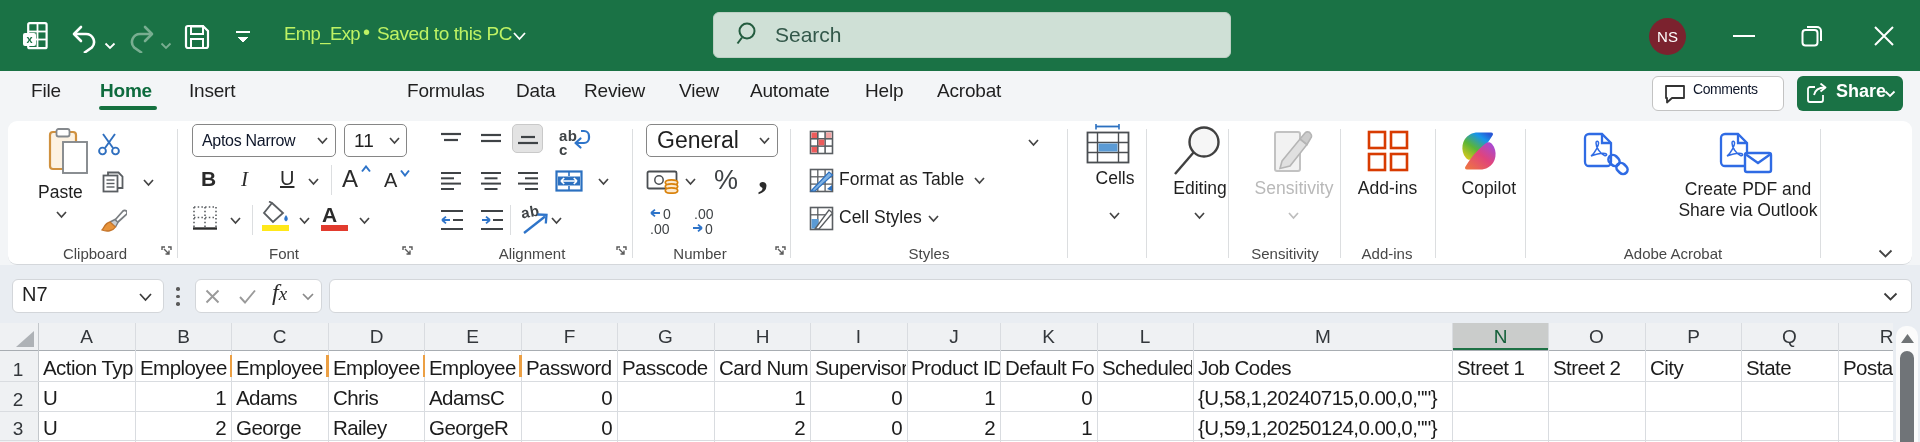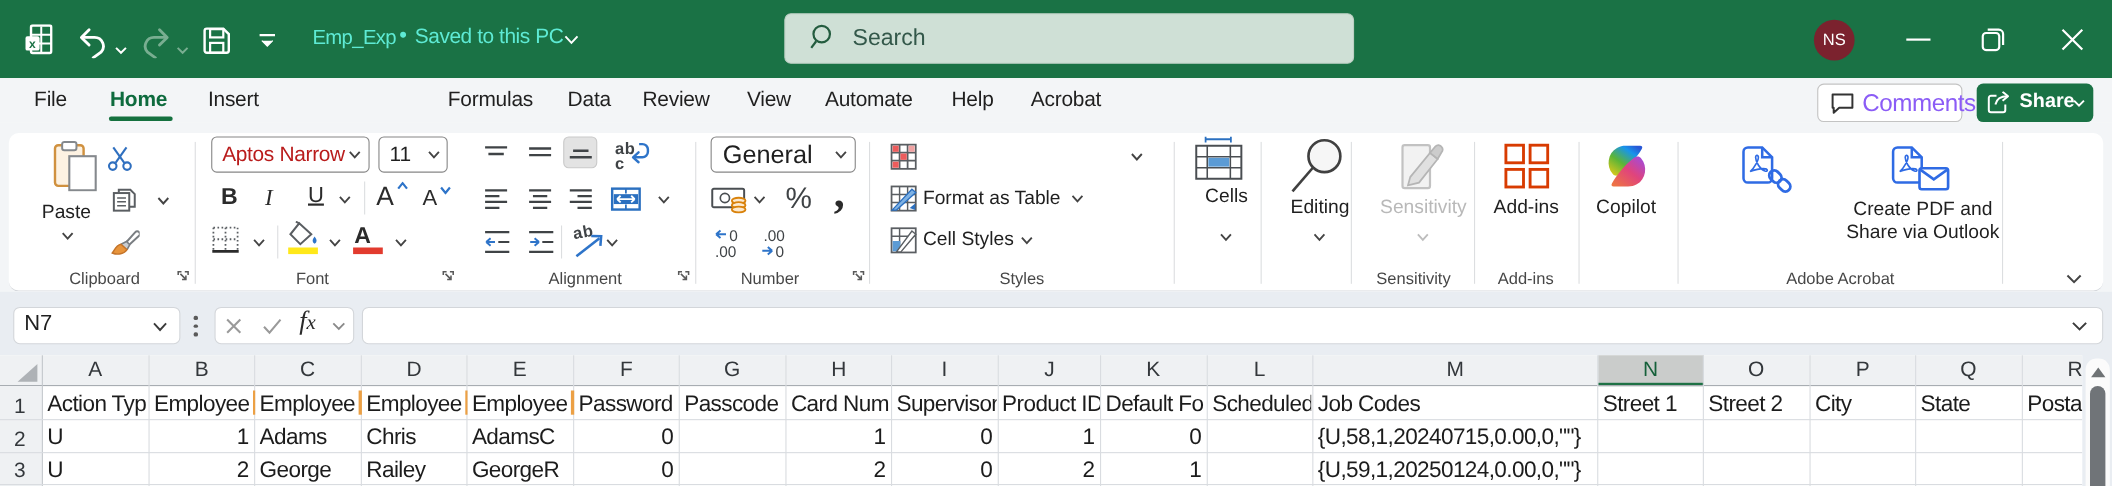--- a/index.html
+++ b/index.html
@@ -3,21 +3,21 @@
 <meta charset="utf-8">
 <style>
 *{margin:0;padding:0;box-sizing:border-box}
 html,body{width:1920px;height:442px;overflow:hidden}
 body{font-family:"Liberation Sans",sans-serif;position:relative;background:#fff}
 .ab{position:absolute}
 .ctr{display:flex;align-items:center;justify-content:center}
 svg{display:block}
 
 #titlebar{left:0;top:0;width:1920px;height:71px;background:#1A7245}
-#titlebar .txt{color:#5eead4;font-size:20px}
+#titlebar .txt{color:#bef264;font-size:20px}
 
 #tabrow{left:0;top:71px;width:1920px;height:40px;background:#F3F5F7}
 .tab{position:absolute;top:0;height:40px;display:flex;align-items:center;font-size:19px;letter-spacing:-0.2px;color:#1f1f1f}
 
 #ribbonbg{left:0;top:111px;width:1920px;height:154px;background:#F3F5F7}
 #ribbon{left:8px;top:121px;width:1904px;height:144px;background:#fff;border-radius:9px;border-bottom:1px solid #D4D7DB}
 .gdiv{position:absolute;top:8px;width:1px;height:129px;background:#DCDEE0}
 .glabel{position:absolute;top:122px;height:20px;font-size:15px;color:#474747;display:flex;align-items:center;justify-content:center;white-space:nowrap}
 .rtxt{font-size:17.5px;color:#1f1f1f;white-space:nowrap}
 .combo{position:absolute;background:#fff;border:1px solid #868686;border-radius:5px;display:flex;align-items:center}
@@ -106,21 +106,21 @@
   <div class="tab" style="left:584px">Review</div>
   <div class="tab" style="left:679px">View</div>
   <div class="tab" style="left:750px">Automate</div>
   <div class="tab" style="left:865px">Help</div>
   <div class="tab" style="left:937px">Acrobat</div>
 
   <div class="ab" style="left:1652px;top:5px;width:132px;height:35px;background:#fff;border:1px solid #C3C3C3;border-radius:6px"></div>
   <svg class="ab" style="left:1664px;top:13px" width="22" height="20" viewBox="0 0 22 20">
     <path d="M2 2 H20 V14 H8 L3 18.5 V14 H2 Z" fill="none" stroke="#333" stroke-width="1.8" stroke-linejoin="round"></path>
   </svg>
-  <div class="ab" style="left:1693px;top:10px;font-size:22px;letter-spacing:-0.4px;color:#8b5cf6">Comments</div>
+  <div class="ab" style="left:1693px;top:10px;font-size:14px;letter-spacing:-0.4px;color:#0f172a">Comments</div>
 
   <div class="ab" style="left:1797px;top:5px;width:106px;height:35px;background:#1A7245;border-radius:6px"></div>
   <svg class="ab" style="left:1806px;top:12px" width="22" height="21" viewBox="0 0 22 21">
     <path d="M9 4 H4 a2 2 0 0 0 -2 2 V17 a2 2 0 0 0 2 2 H15 a2 2 0 0 0 2 -2 V12" fill="none" stroke="#fff" stroke-width="1.8"></path>
     <path d="M8 12 C9 7 13 4.5 19 4.5" fill="none" stroke="#fff" stroke-width="1.8"></path>
     <path d="M14.5 0.5 L19.5 4.5 L14.5 8.5" fill="none" stroke="#fff" stroke-width="1.8" stroke-linejoin="round"></path>
   </svg>
   <div class="ab" style="left:1836px;top:10px;font-size:18px;color:#fff;font-weight:600">Share</div>
   <svg class="ab" style="left:1884px;top:19px" width="12" height="8" viewBox="0 0 12 8">
       <path d="M1.5 1.5 L6 6 L10.5 1.5" fill="none" stroke="#fff" stroke-width="1.8"></path>
@@ -163,21 +163,21 @@
     <path d="M9 14 C4 15 3 20 1 22 C6 24 12 23 14.5 19 Z" fill="#E8943B" stroke="#C4742A" stroke-width="1.3"></path>
   </svg>
   <div class="glabel" style="left:39px;width:96px">Clipboard</div>
   <svg class="ab" style="left:152px;top:124px" width="13" height="13" viewBox="0 0 13 13">
     <path d="M2 5 V2 H5 M8 2 H11 V5" fill="none" stroke="#5A5A5A" stroke-width="1.4"></path>
     <path d="M4 4 L9 9 M9 5.5 V9 H5.5" fill="none" stroke="#5A5A5A" stroke-width="1.4"></path>
   </svg>
   <div class="gdiv" style="left:169px"></div>
 
   <div class="combo" style="left:184px;top:3px;width:144px;height:33px">
-    <span style="font-size:19px;color:#b91c1c;margin-left:9px;letter-spacing:-0.3px">Aptos Narrow</span>
+    <span style="font-size:16px;color:#0f172a;margin-left:9px;letter-spacing:-0.3px">Aptos Narrow</span>
   </div>
   <svg class="ab" style="left:308px;top:15px" width="13" height="9" viewBox="0 0 13 9">
       <path d="M2 2 L6.5 7 L11 2" fill="none" stroke="#444" stroke-width="1.7"></path>
     </svg>
   <div class="combo" style="left:336px;top:3px;width:63px;height:33px">
     <span style="font-size:19px;color:#1f1f1f;margin-left:9px">11</span>
   </div>
   <svg class="ab" style="left:380px;top:15px" width="13" height="9" viewBox="0 0 13 9">
       <path d="M2 2 L6.5 7 L11 2" fill="none" stroke="#444" stroke-width="1.7"></path>
     </svg>
@@ -453,21 +453,21 @@
       </linearGradient>
       <linearGradient id="cpB" x1="1" y1="0" x2="0.1" y2="1">
         <stop offset="0" stop-color="#9A4BE8"></stop>
           <stop offset="0.5" stop-color="#E0447C"></stop>
           <stop offset="1" stop-color="#EE7442"></stop>
       </linearGradient>
     </defs>
     <path d="M7 27 C1 20 2.5 8 11 3.5 C13.5 2 16 1.5 19 1.5 L32 1.5 C34 1.5 34.5 3 33.5 4.5 C29 12 22.5 20.5 13.5 27.5 C11.5 29 9 29.5 7 27 Z" fill="url(#cpA)"></path>
     <path d="M33 13 C39 20 37.5 32 29 36.5 C26.5 38 24 38.5 21 38.5 L8 38.5 C6 38.5 5.5 37 6.5 35.5 C11 28 17.5 19.5 26.5 12.5 C28.5 11 31 10.5 33 13 Z" fill="url(#cpB)"></path>
   </svg>
-  <div class="ab rtxt" style="left:1443px;top:57px;width:65px;text-align:left">Copilot</div>
+  <div class="ab rtxt" style="left:1443px;top:57px;width:65px;text-align:right">Copilot</div>
   <div class="gdiv" style="left:1517px"></div>
 
   <svg class="ab" style="left:1574px;top:11px" width="52" height="44" viewBox="0 0 52 44">
     <path d="M3 6 a4 4 0 0 1 4 -4 H20 L29 11 V30 a4 4 0 0 1 -4 4 H7 a4 4 0 0 1 -4 -4 Z" fill="none" stroke="#2F6BE4" stroke-width="2.3"></path>
     <path d="M20 2 V11 H29" fill="none" stroke="#2F6BE4" stroke-width="2.3"></path>
     <path d="M9 24 C13 21 17 13 16.5 10.5 C16 8.5 14 9 14 11 C14 15 18 22 22.5 23.5 C25 24.2 25.5 22 23 21.5 C19 20.8 12 22.5 9 24 Z" fill="none" stroke="#2F6BE4" stroke-width="1.5"></path>
     <g fill="none" stroke="#2F6BE4" stroke-width="2.6">
       <rect x="26" y="24" width="12" height="9" rx="4.5" transform="rotate(45 32 28.5)"></rect>
       <rect x="34" y="32" width="12" height="9" rx="4.5" transform="rotate(45 40 36.5)"></rect>
     </g>

